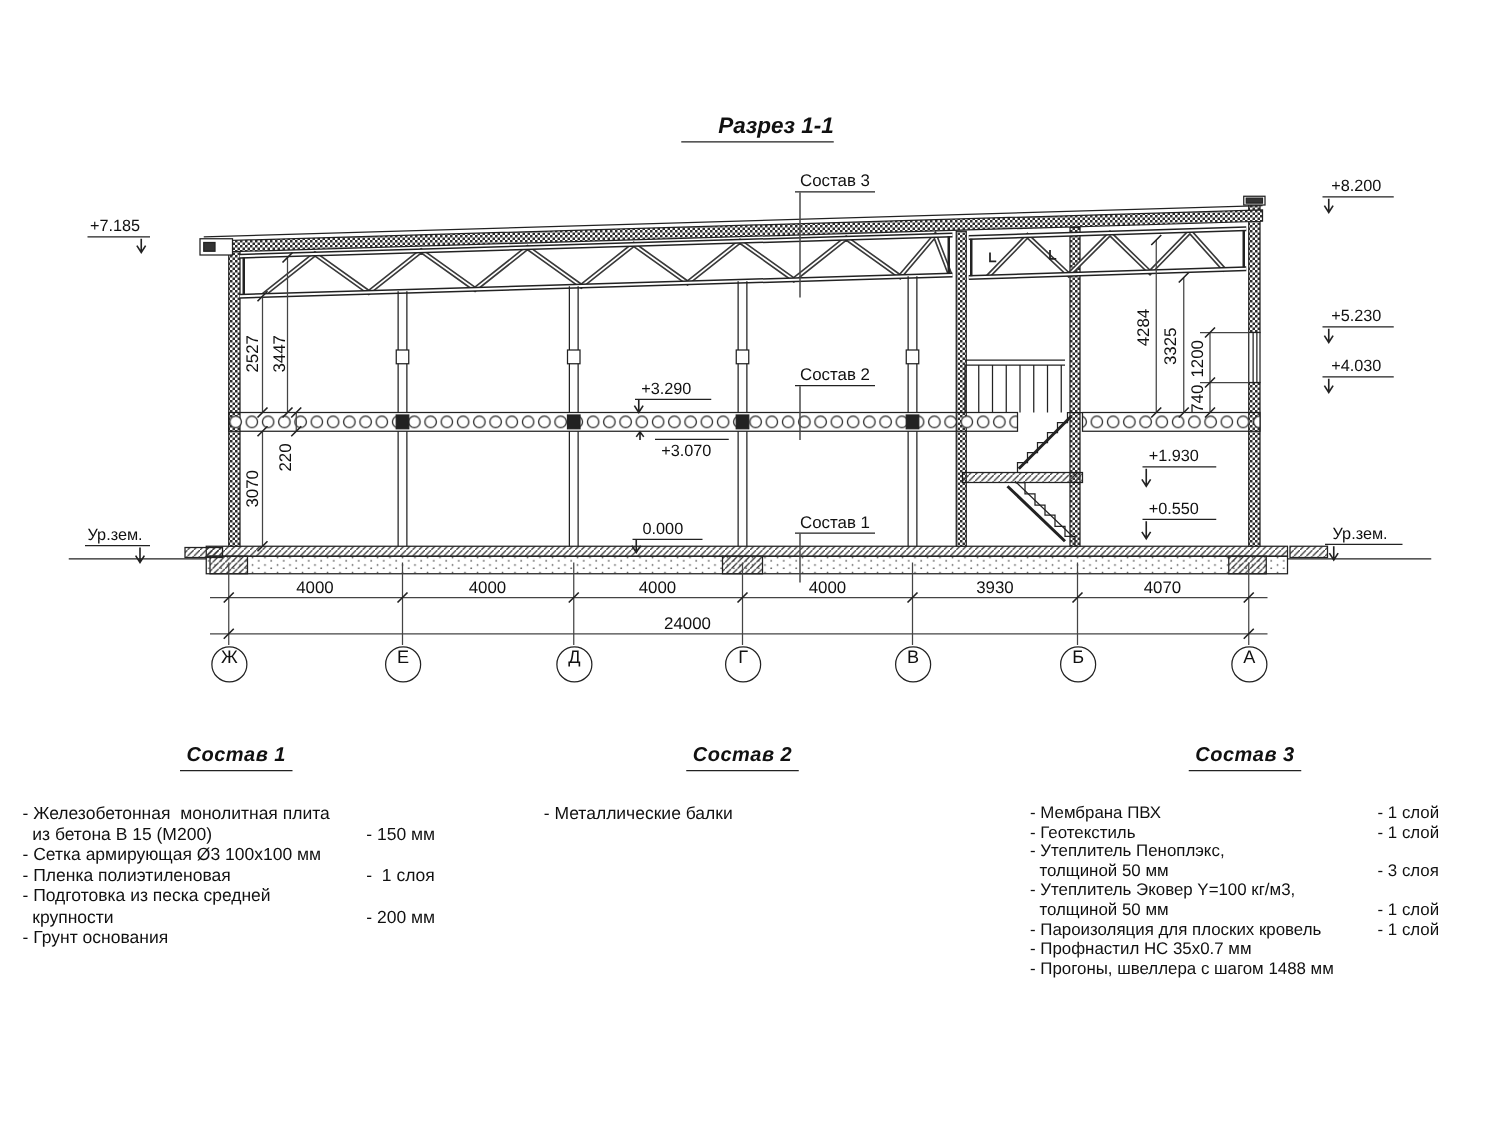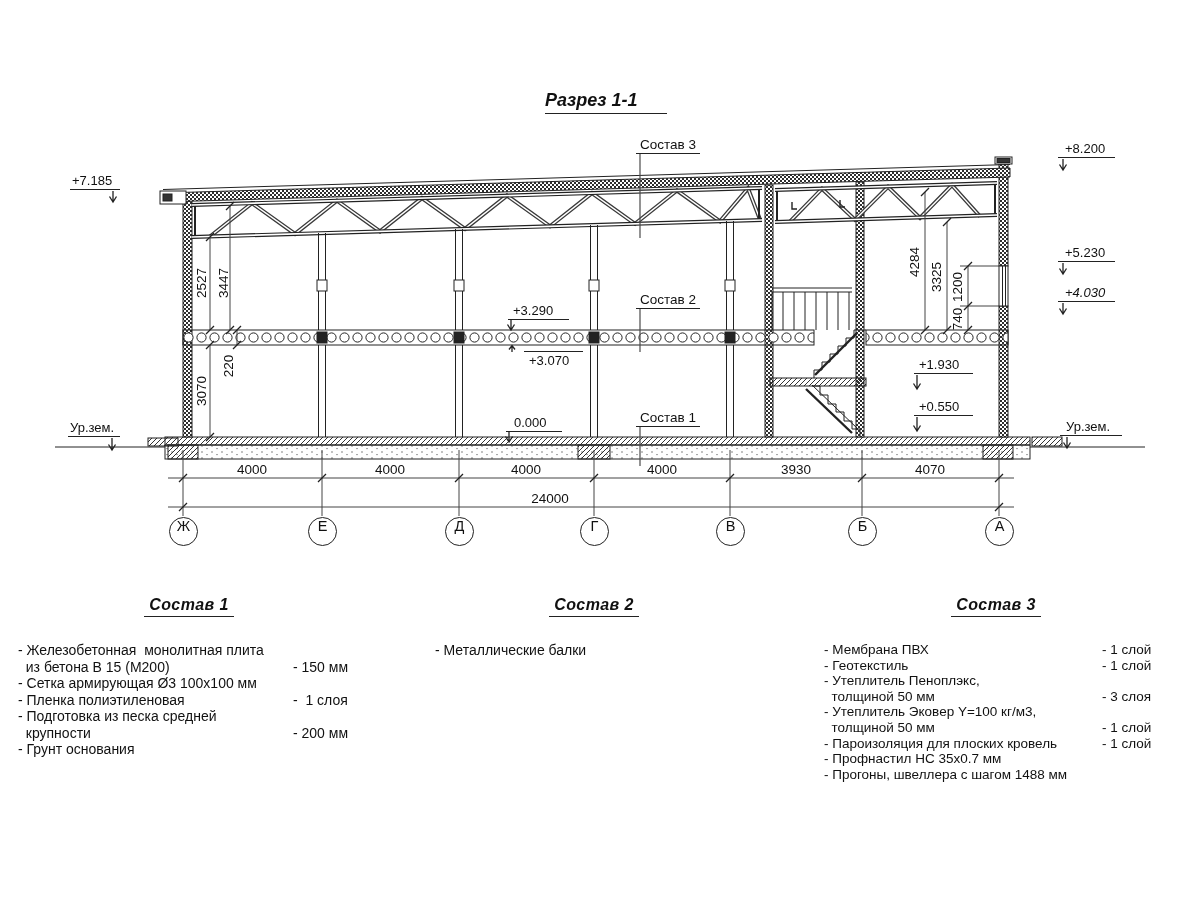--- a/index.html
+++ b/index.html
@@ -1,20 +1,20 @@
 <!DOCTYPE html>
 <html><head>
 <meta charset="utf-8">
 <style>
   html,body{margin:0;padding:0;background:#fff;}
   .canvas{position:relative;width:1200px;height:900px;background:#fff;overflow:hidden;
           font-family:"Liberation Sans",sans-serif;color:#111;}
   svg{position:absolute;left:0;top:0;}
   .abs{position:absolute;}
-  .title{font:italic 600 18px "Liberation Sans",sans-serif;text-align:left;
+  .title{font:italic 600 18px "Liberation Sans",sans-serif;text-align:right;
          border-bottom:1.6px solid #222;padding-bottom:2px;}
   .elev{position:absolute;font:13px "Liberation Sans",sans-serif;border-bottom:1.2px solid #222;
         padding:0 2px 1px 2px;white-space:nowrap;}
   .elev-top{border-bottom:none;border-top:1.2px solid #222;padding:1px 2px 0 2px;}
   .leader{position:absolute;font:13.5px "Liberation Sans",sans-serif;border-bottom:1.2px solid #222;
           width:64px;text-align:center;padding-bottom:1px;}
   .hdim{position:absolute;width:60px;text-align:center;font:13.5px "Liberation Sans",sans-serif;}
   .vdim{position:absolute;width:60px;height:14px;text-align:center;font:13.5px "Liberation Sans",sans-serif;
         transform:rotate(-90deg);}
   .bubble{position:absolute;width:27px;height:27px;border:1.2px solid #222;border-radius:50%;
@@ -185,21 +185,21 @@
         <path d="M179,511 L187,503 M995,511 L1003,503"></path>
       </g>
     </g>
   </svg>
 
   <div class="abs title" style="left:545px;top:90px;width:122px;">Разрез 1-1</div>
 
   <div class="elev" style="left:70px;top:173px;width:46px;">+7.185</div>
   <div class="elev" style="left:1058px;top:141px;width:48px;padding-left:7px;">+8.200</div>
   <div class="elev" style="left:1058px;top:245px;width:48px;padding-left:7px;">+5.230</div>
-  <div class="elev" style="left:1058px;top:285px;width:48px;padding-left:7px;font-style:italic;">+4.030</div>
+  <div class="elev" style="left:1058px;top:285px;width:48px;padding-left:7px;">+4.030</div>
   <div class="elev" style="left:508px;top:303px;width:54px;padding-left:5px;">+3.290</div>
   <div class="elev elev-top" style="left:524px;top:351px;width:52px;padding-left:5px;">+3.070</div>
   <div class="elev" style="left:506px;top:415px;width:46px;padding-left:8px;">0.000</div>
   <div class="elev" style="left:914px;top:357px;width:52px;padding-left:5px;">+1.930</div>
   <div class="elev" style="left:914px;top:399px;width:52px;padding-left:5px;">+0.550</div>
   <div class="elev" style="left:68px;top:420px;width:48px;">Ур.зем.</div>
   <div class="elev" style="left:1060px;top:419px;width:54px;padding-left:6px;">Ур.зем.</div>
 
   <div class="leader" style="left:636px;top:137px;">Состав 3</div>
   <div class="leader" style="left:636px;top:292px;">Состав 2</div>

